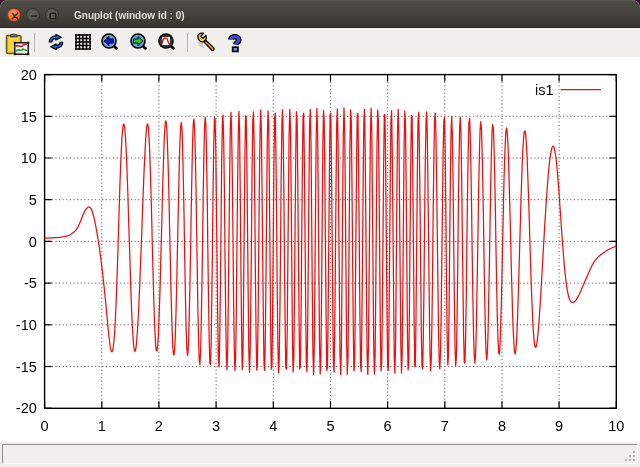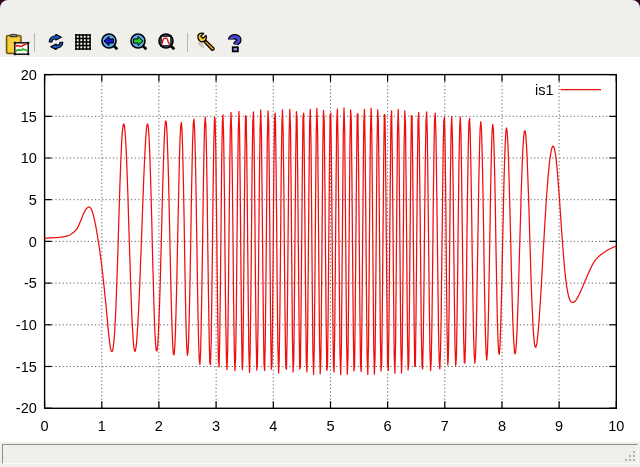--- a/index.html
+++ b/index.html
@@ -19,20 +19,38 @@
 #sbox{position:absolute;left:2px;top:2px;width:636px;height:20px;background:#f1efec;border-top:1.5px solid #908e89;border-left:1.5px solid #908e89;border-right:1px solid #fbfaf9;border-bottom:1px solid #fbfaf9}
 .g{stroke:#636363;stroke-width:1;stroke-dasharray:1.2 2.4}
 .t{stroke:#000;stroke-width:1.2}
 .fr{fill:none;stroke:#000;stroke-width:1.4}
 .w{fill:none;stroke:#ee0e0e;stroke-width:1.25;stroke-linejoin:round}
 .yl{font-size:14.5px;text-anchor:end;fill:#000}
 .xl{font-size:14.5px;text-anchor:middle;fill:#000}
 </style></head><body>
 <div id="win">
 <div id="canvas"></div>
+<div id="tb">
+<div class="btn" id="bclose">
+        <svg width="14" height="14" viewBox="0 0 14 14">
+          <path d="M4.3 4.3 L9.7 9.7 M9.7 4.3 L4.3 9.7" stroke="#41261a" stroke-width="1.5" stroke-linecap="round"></path>
+        </svg>
+      </div>
+<div class="btn" id="bmin">
+        <svg width="14" height="14" viewBox="0 0 14 14">
+          <line x1="4" y1="7" x2="10" y2="7" stroke="#25231f" stroke-width="1.6"></line>
+        </svg>
+      </div>
+<div class="btn" id="bmax">
+        <svg width="14" height="14" viewBox="0 0 14 14">
+          <rect x="4.2" y="4.2" width="5.6" height="5.6" rx="1" fill="none" stroke="#25231f" stroke-width="1.5"></rect>
+        </svg>
+      </div>
+<div id="ttl">Gnuplot (window id : 0)</div>
+</div>
 <div id="tbar">
 <svg class="ic" style="left:5px;top:4px" width="26" height="23" viewBox="0 0 26 23">
 <rect x="1.5" y="2.5" width="14.5" height="18" rx="1.5" fill="#edb91f" stroke="#6a5a14" stroke-width="1.5"></rect>
 <rect x="3.2" y="4.2" width="11" height="14.6" rx="0.8" fill="#f7d33f"></rect>
 <path d="M5.5 2.5 C5.5 0.8 12 0.8 12 2.5 L12 3.6 L5.5 3.6 Z" fill="#8a8a84" stroke="#3a3a36" stroke-width="1.1"></path>
 <g>
 <rect x="9.8" y="9.8" width="13.4" height="11.4" fill="#fff" stroke="#111" stroke-width="1.5"></rect>
 <path d="M10.8 13.5 C13 10.5 15.5 16 18 12.2 L22.3 10.8" stroke="#e02020" stroke-width="1.7" fill="none"></path>
 <path d="M10.8 18.5 C13 14.5 15.5 19.5 18 16 L22.3 17.8" stroke="#1cb21c" stroke-width="1.7" fill="none"></path>
 <rect x="8.8" y="8.8" width="2.2" height="2.2" fill="#111"></rect>

